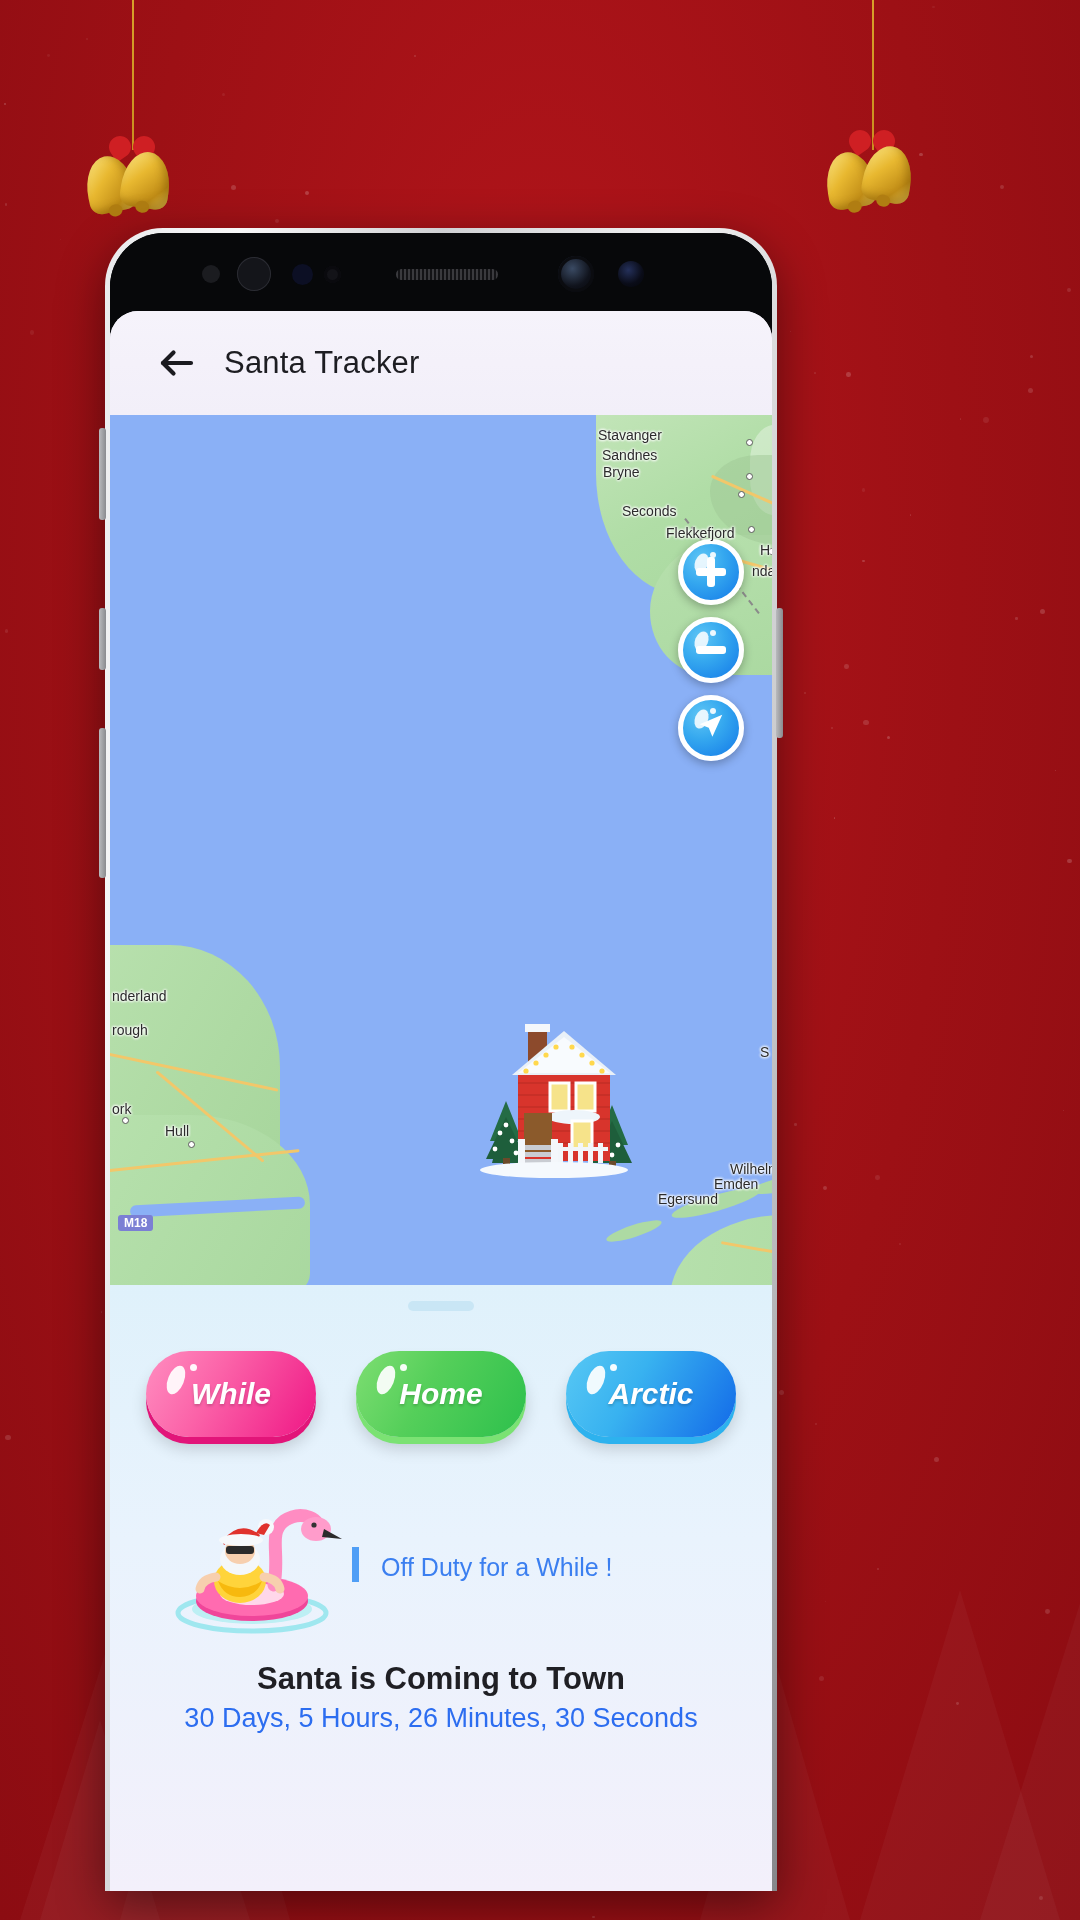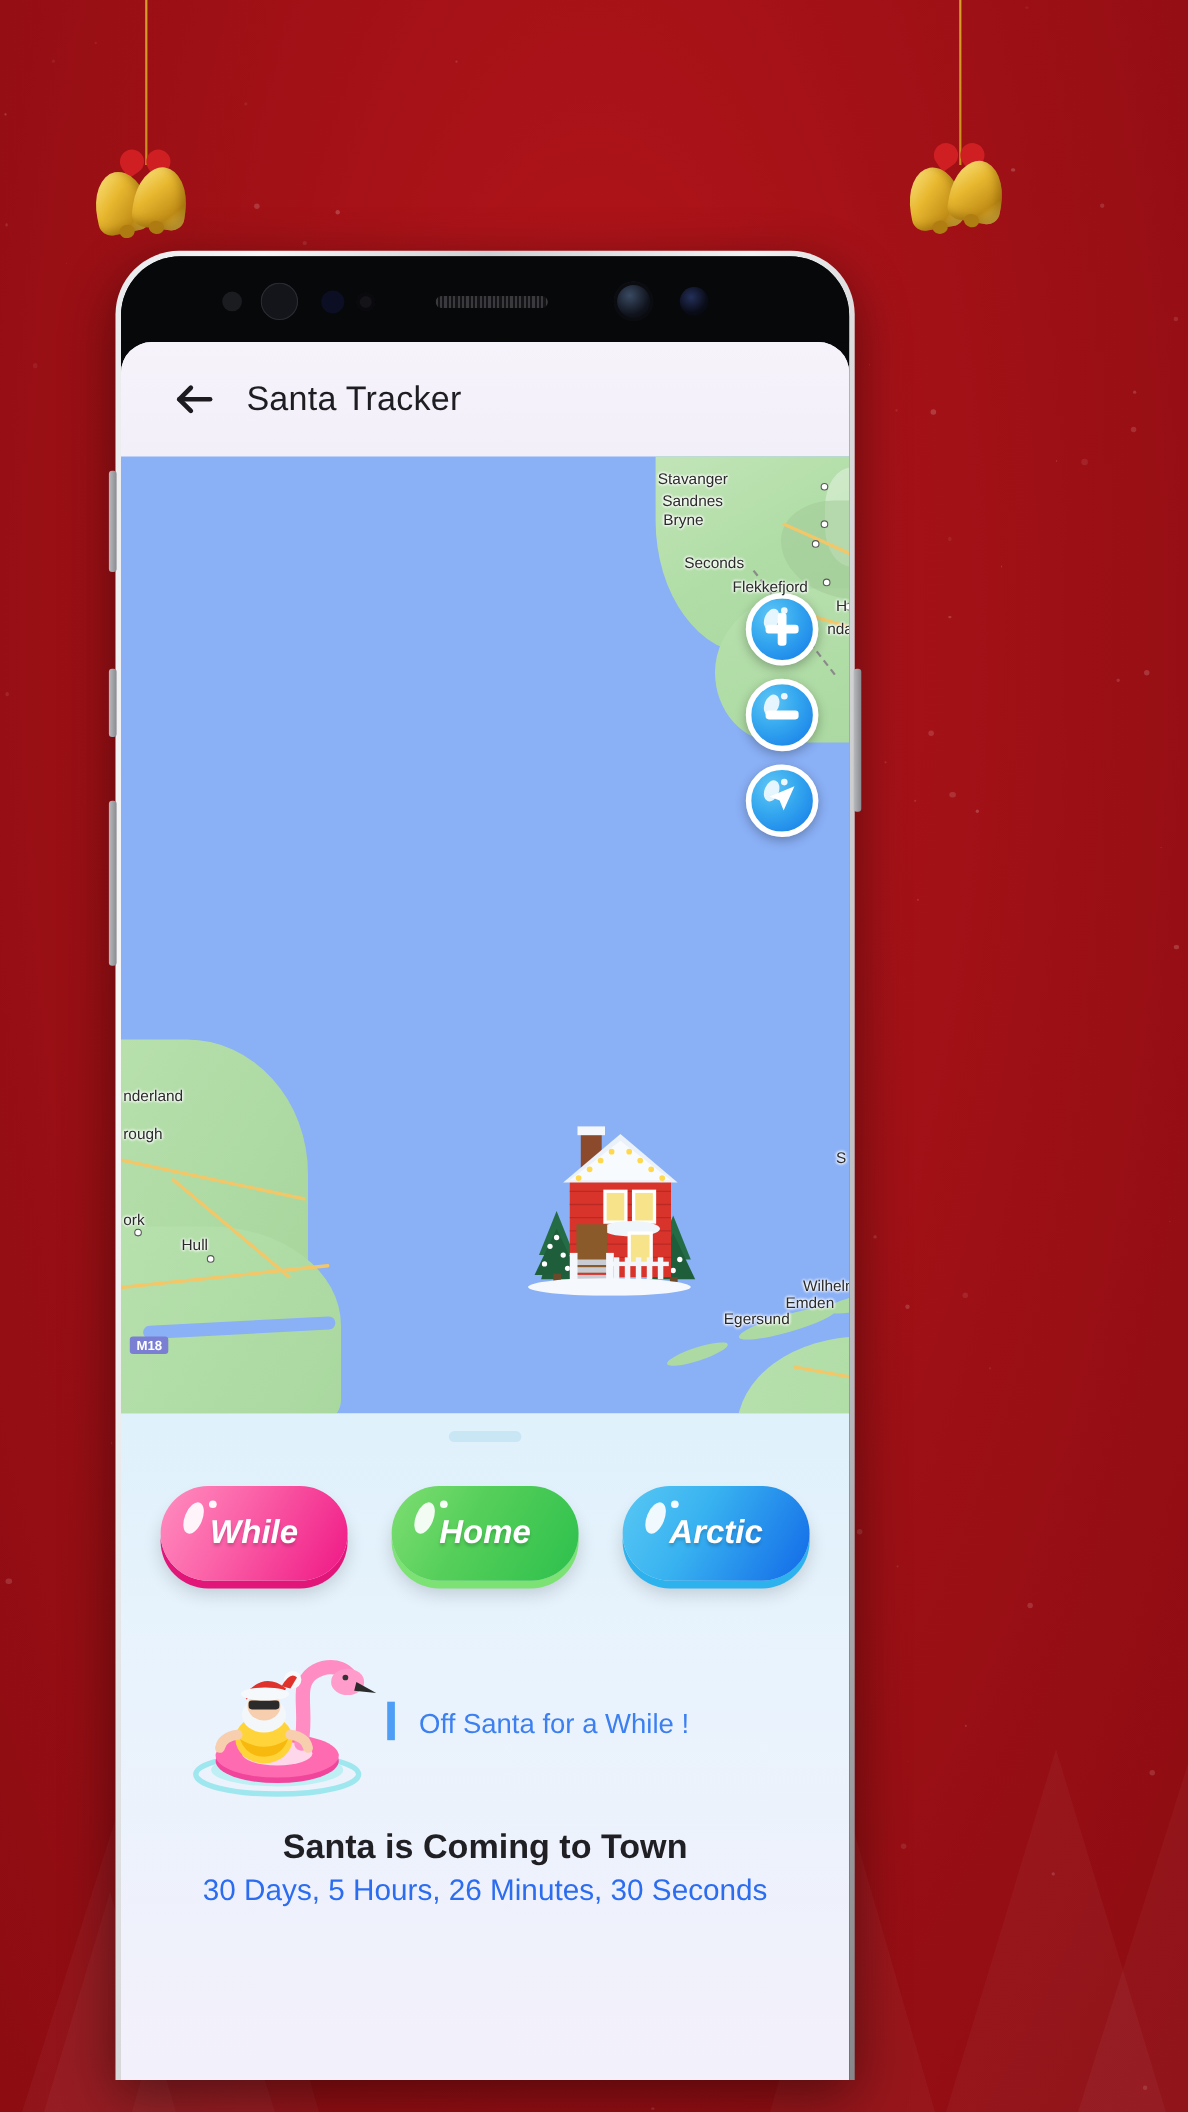--- a/index.html
+++ b/index.html
@@ -527,21 +527,21 @@
               <path d="M66 52 q18 -22 38 -6 l-4 8 q-16 -10 -32 2z" fill="#e0322c"></path>
               <ellipse cx="85" cy="51" rx="22" ry="6" fill="#f6f9fc"></ellipse>
               <circle cx="110" cy="38" r="8" fill="#f6f9fc"></circle>
               <path d="M100 44 q8 -14 14 -8 l-6 10z" fill="#e0322c"></path>
 
               <path d="M60 88 q-14 2 -16 12" stroke="#f7cfae" stroke-width="9" fill="none" stroke-linecap="round"></path>
               <path d="M108 88 q14 2 16 12" stroke="#f7cfae" stroke-width="9" fill="none" stroke-linecap="round"></path>
             </svg>
           </div>
           <div id="status-text">
-            <div id="status-sub">Off Santa for a While !</div>
+            <div id="status-sub">Off Duty for a While !</div>
           </div>
         </div>
 
         <div id="countdown">
           <div id="cd-title">Santa is Coming to Town</div>
           <div id="cd-value">30 Days, 5 Hours, 26 Minutes, 30 Seconds</div>
         </div>
       </div>
 
     </div>

